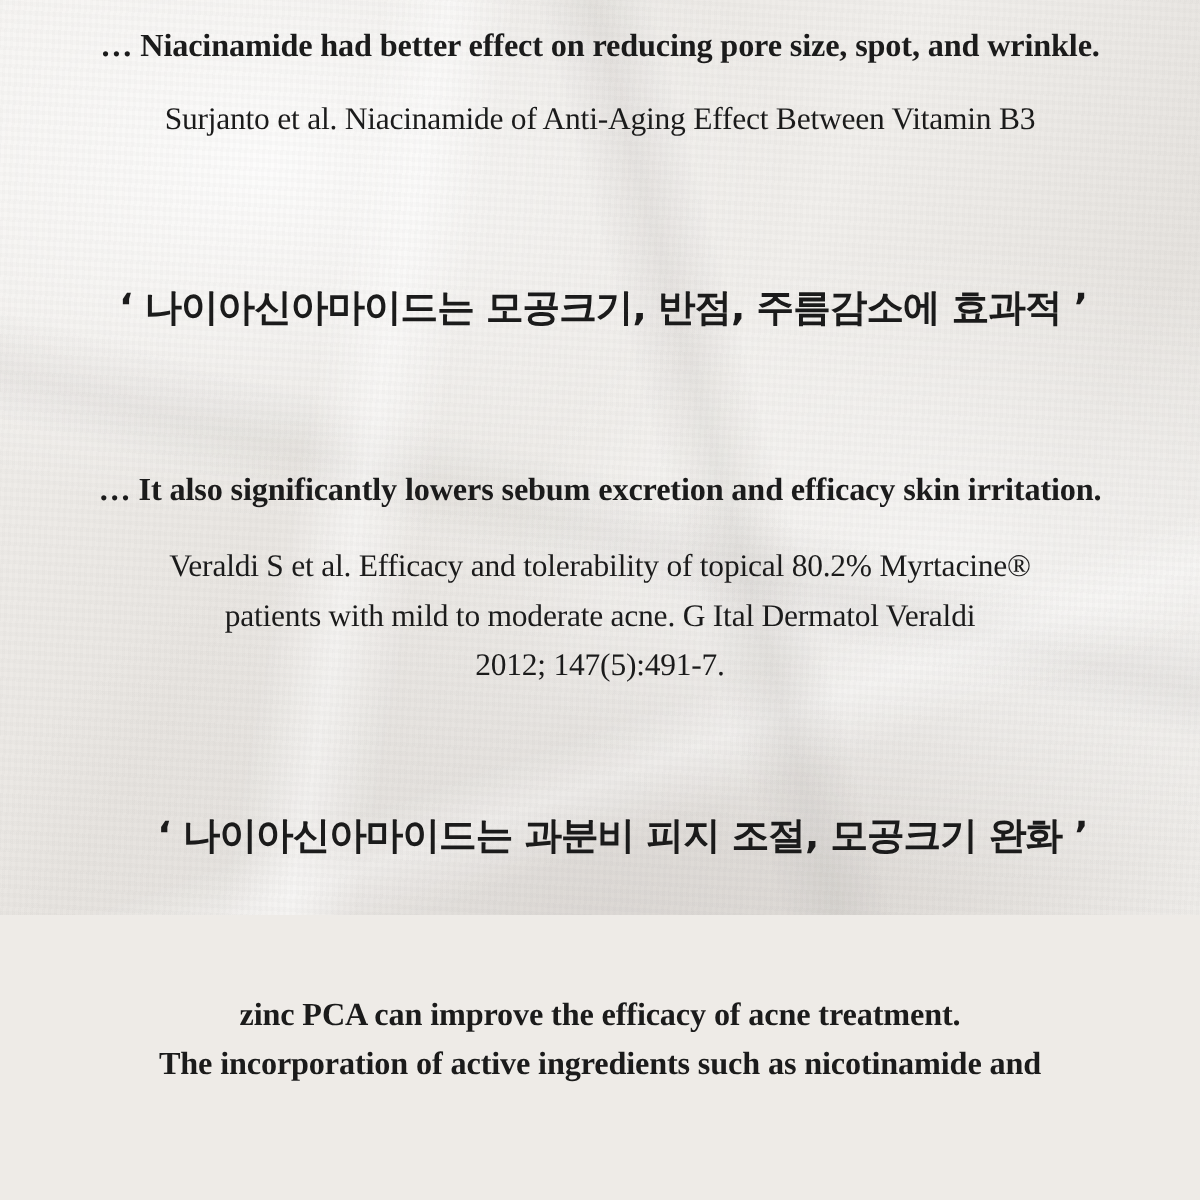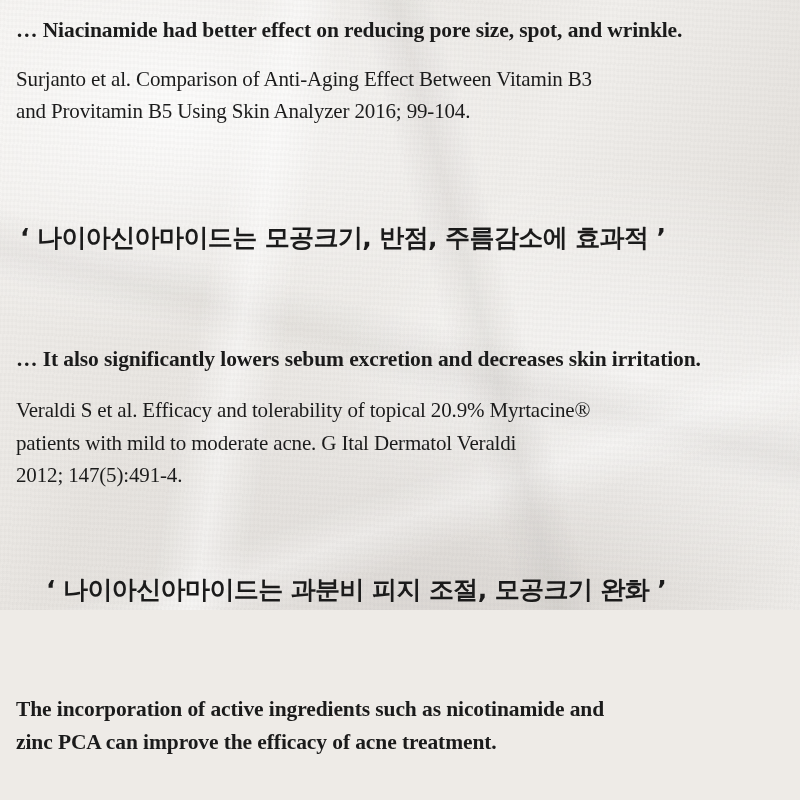--- a/index.html
+++ b/index.html
@@ -12,26 +12,27 @@
     overflow: hidden;
     background-color: #eeebe7;
     font-family: "Liberation Serif", serif;
     color: #1b1b1b;
   }
   .page {
     position: relative;
     width: 800px;
     height: 610px;
     box-sizing: border-box;
-    padding: 14px 30px 0 16px;
+    padding: 14px 30px 0 30px;
     background:
       radial-gradient(ellipse 500px 340px at 22% 18%, rgba(255,255,255,0.85), rgba(255,255,255,0) 70%),
       radial-gradient(ellipse 420px 300px at 80% 62%, rgba(255,255,255,0.6), rgba(255,255,255,0) 72%),
       radial-gradient(ellipse 600px 420px at 50% 102%, rgba(205,200,196,0.55), rgba(205,200,196,0) 70%),
       linear-gradient(118deg, #f3f1ee 0%, #e9e6e2 32%, #f1efec 55%, #e6e3df 78%, #efedea 100%);
+    text-align: center;
   }
   
   .page::before {
     content: "";
     position: absolute;
     inset: 0;
     pointer-events: none;
     background:
       linear-gradient(100deg, rgba(255,255,255,0) 28%, rgba(255,255,255,0.55) 33%, rgba(255,255,255,0) 38%),
       linear-gradient(75deg, rgba(180,176,172,0) 54%, rgba(180,176,172,0.22) 58%, rgba(180,176,172,0) 62%),
@@ -86,41 +87,40 @@
 </style>
 </head>
 <body>
 
 <div class="page">
   <div class="content">
 
     <div class="block">
       <div class="lead">… Niacinamide had better effect on reducing pore size, spot, and wrinkle.</div>
       <div class="sp-1"></div>
-      <div class="cite">Surjanto et al. Comparison of Anti-Aging Effect Between Vitamin B3</div>
-      <div class="cite">and Provitamin B5 Using Skin Analyzer 2016; 99-104.</div>
+      <div class="cite">Surjanto et al. Niacinamide of Anti-Aging Effect Between Vitamin B3</div>
       <div class="sp-2"></div>
       <div class="korean k1">‘ 나이아신아마이드는 모공크기, 반점, 주름감소에 효과적 ’</div>
     </div>
 
     <div class="sp-3"></div>
 
     <div class="block">
-      <div class="lead">… It also significantly lowers sebum excretion and decreases skin irritation.</div>
+      <div class="lead">… It also significantly lowers sebum excretion and efficacy skin irritation.</div>
       <div class="sp-4"></div>
-      <div class="cite">Veraldi S et al. Efficacy and tolerability of topical 20.9% Myrtacine®</div>
+      <div class="cite">Veraldi S et al. Efficacy and tolerability of topical 80.2% Myrtacine®</div>
       <div class="cite">patients with mild to moderate acne. G Ital Dermatol Veraldi</div>
-      <div class="cite">2012; 147(5):491-4.</div>
+      <div class="cite">2012; 147(5):491-7.</div>
       <div class="sp-5"></div>
       <div class="korean k2">‘ 나이아신아마이드는 과분비 피지 조절, 모공크기 완화 ’</div>
     </div>
 
     <div class="sp-6"></div>
 
     <div class="block">
+      <div class="lead">zinc PCA can improve the efficacy of acne treatment.</div>
       <div class="lead">The incorporation of active ingredients such as nicotinamide and</div>
-      <div class="lead">zinc PCA can improve the efficacy of acne treatment.</div>
       <div class="sp-4"></div>
 
     </div>
 
   </div>
 </div>
 
 </body></html>

